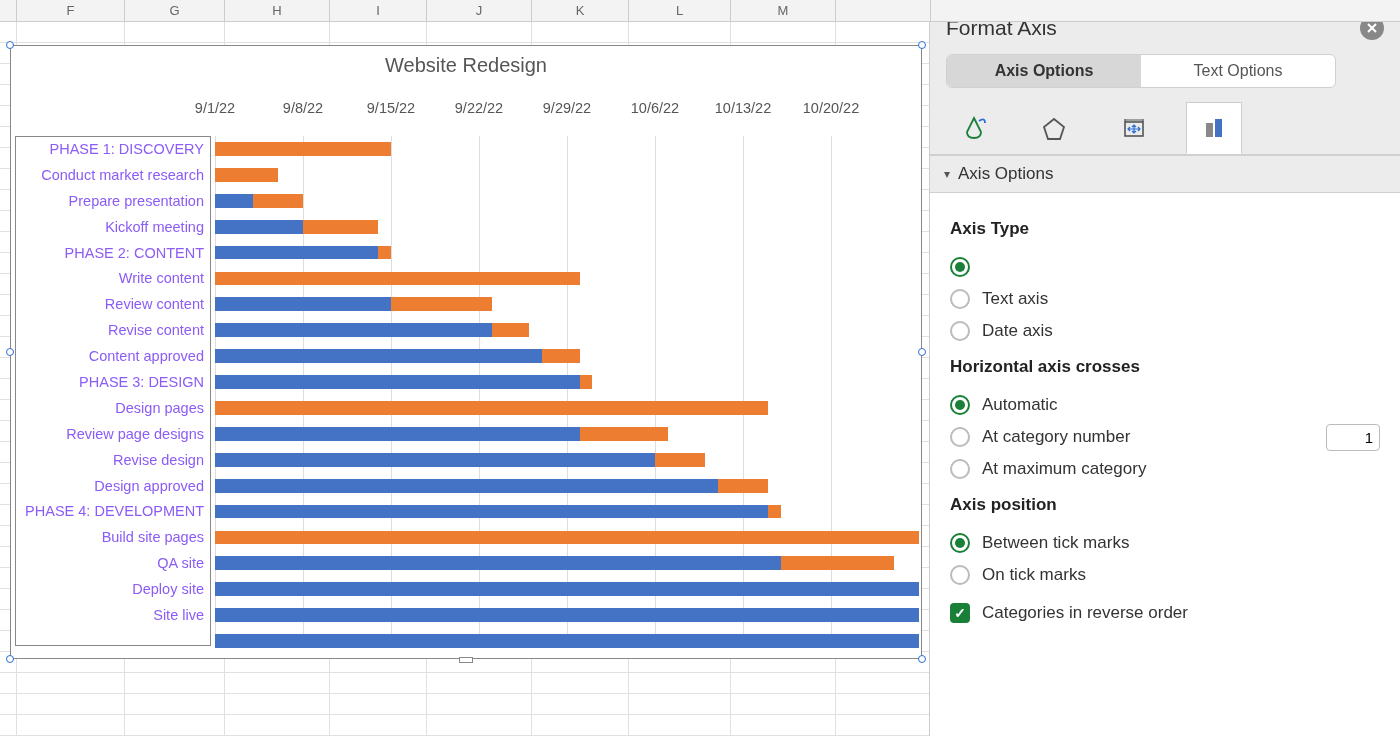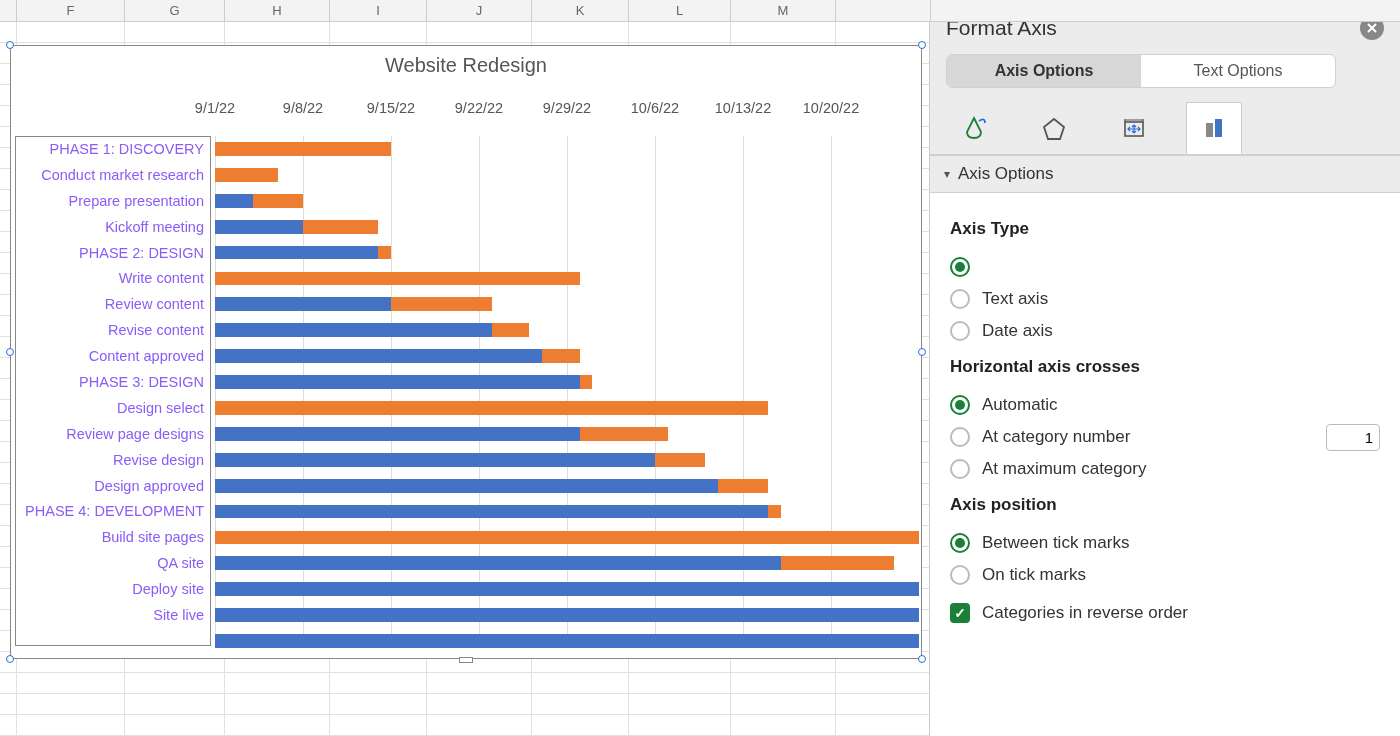--- a/index.html
+++ b/index.html
@@ -735,27 +735,27 @@
   <div class="handle h-mr"></div>
 
   <div class="chart-title">Website Redesign</div>
 
   <div class="chart-body">
     <div class="cat-labels" id="catLabels">
         <div class="clabel">PHASE 1: DISCOVERY</div>
         <div class="clabel">Conduct market research</div>
         <div class="clabel">Prepare presentation</div>
         <div class="clabel">Kickoff meeting</div>
-        <div class="clabel">PHASE 2: DESIGN</div>
+        <div class="clabel">PHASE 2: CONTENT</div>
         <div class="clabel">Write content</div>
         <div class="clabel">Review content</div>
         <div class="clabel">Revise content</div>
         <div class="clabel">Content approved</div>
         <div class="clabel">PHASE 3: DESIGN</div>
-        <div class="clabel">Design select</div>
+        <div class="clabel">Design pages</div>
         <div class="clabel">Review page designs</div>
         <div class="clabel">Revise design</div>
         <div class="clabel">Design approved</div>
         <div class="clabel">PHASE 4: DEVELOPMENT</div>
         <div class="clabel">Build site pages</div>
         <div class="clabel">QA site</div>
         <div class="clabel">Deploy site</div>
         <div class="clabel">Site live</div>
       </div>
     <div class="plot">

